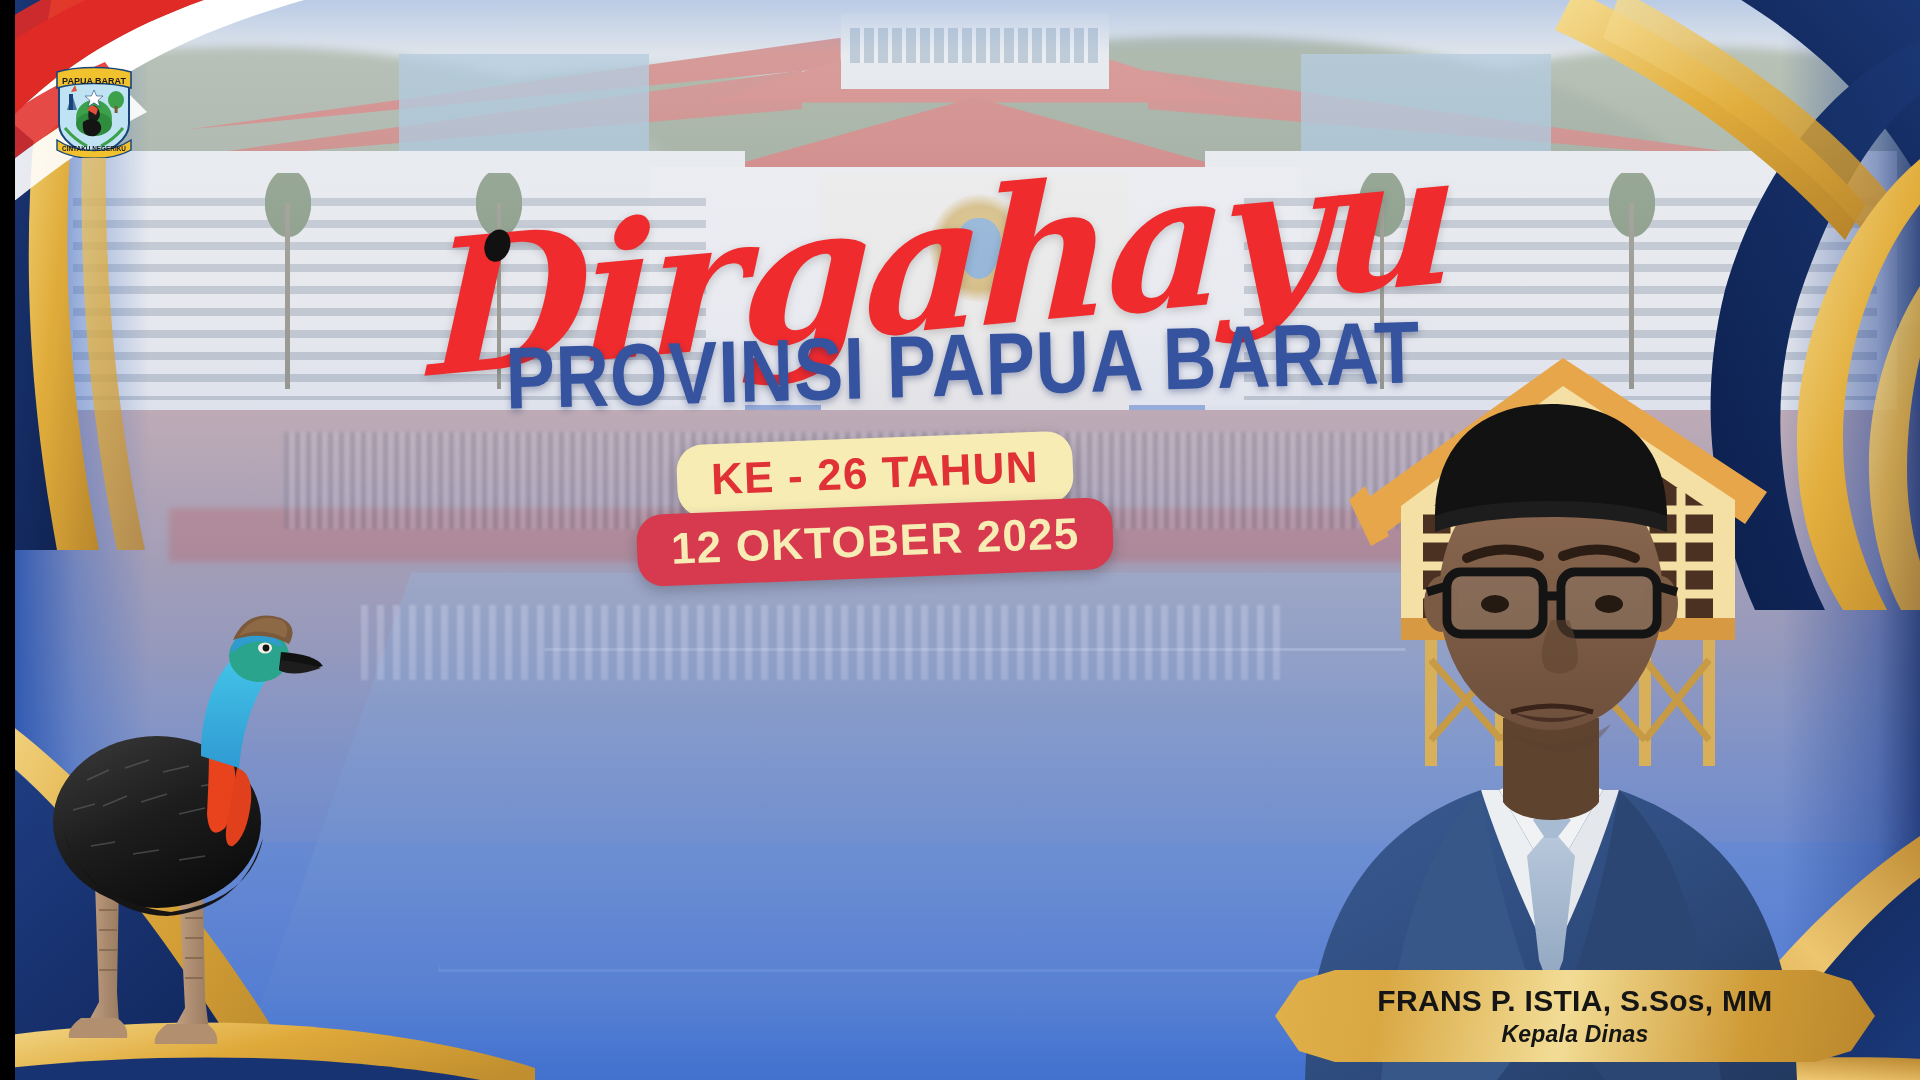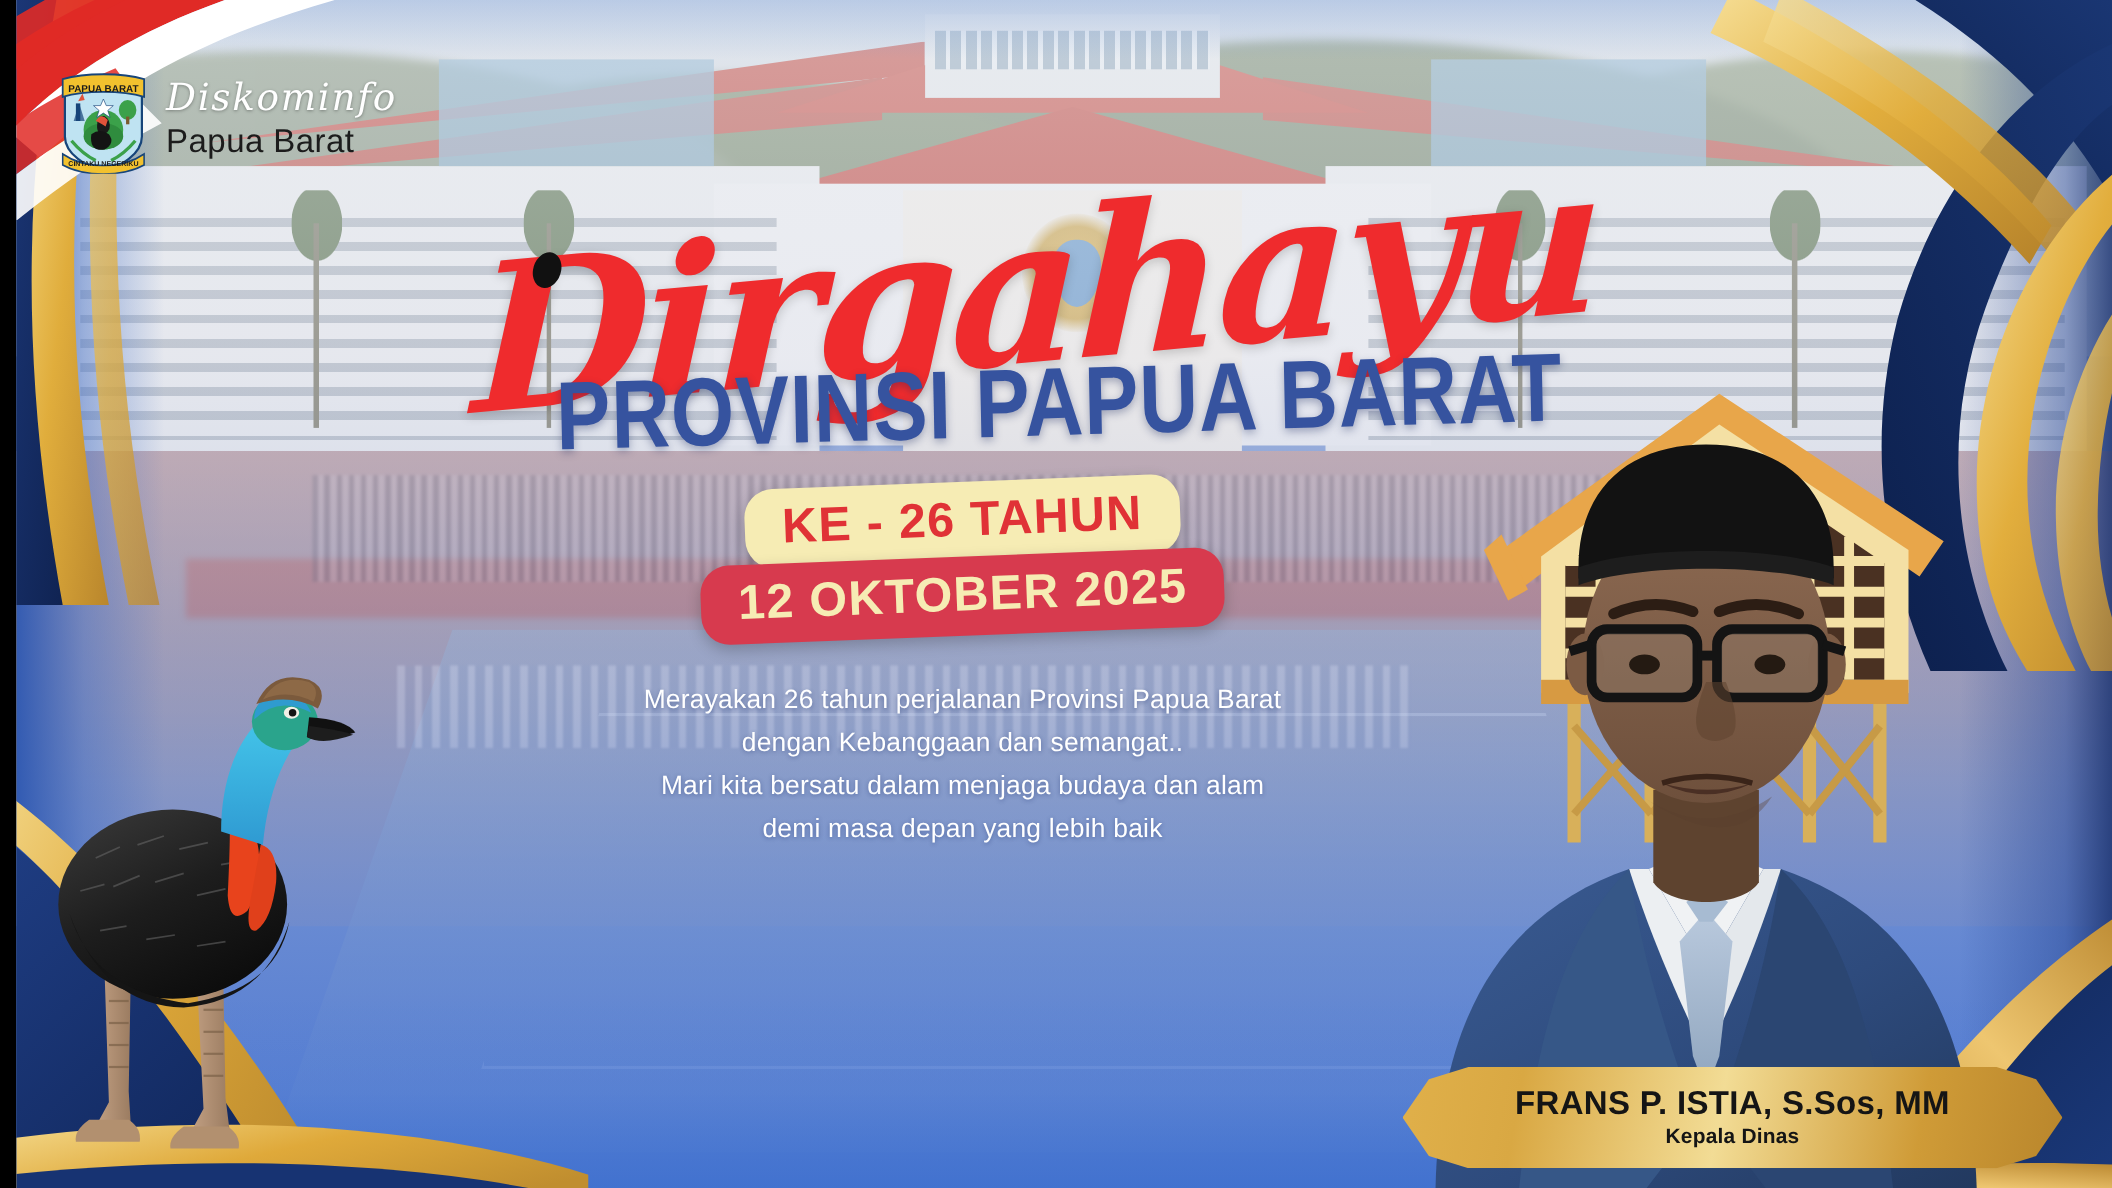--- a/index.html
+++ b/index.html
@@ -188,21 +188,21 @@
     clip-path:polygon(0% 50%, 4% 12%, 10% 0%, 90% 0%, 96% 12%, 100% 50%, 96% 88%, 90% 100%, 10% 100%, 4% 88%);
     display:flex; flex-direction:column; align-items:center; justify-content:center;
     box-shadow:0 6px 18px rgba(0,0,0,.3);
   }
   .plaque .nm{
     font-family:"Liberation Sans", sans-serif; font-weight:700;
     font-size:30px; color:#151515; letter-spacing:.3px; line-height:1.12;text-align:right;
   }
   .plaque .role{
     font-family:"Liberation Sans", sans-serif; font-weight:700;
-    font-size:19px; color:#151515; letter-spacing:.2px; margin-top:3px;
+    font-size:23px; color:#151515; letter-spacing:.2px; margin-top:3px;font-style:italic;
   }
 </style>
 </head>
 <body>
 
 <div class="poster">
 
   <div class="bg-photo">
     <div class="sky"></div>
     <div class="hills"></div>
@@ -349,24 +349,20 @@
         <path d="M18,30 l4,-7 l2,6 z" fill="#e0533a"></path>
         <path d="M14,48 l10,0 l-5,-16 z" fill="#17457a" opacity=".7"></path>
         <path d="M41,28 l2.6,6 h6.4 l-5,4.4 l2,6.4 l-6-4 l-6,4 l2-6.4 l-5-4.4 h6.4 z" fill="#ffffff" stroke="#17457a" stroke-width=".6"></path>
         <ellipse cx="63" cy="38" rx="8" ry="9" fill="#3ba14a"></ellipse>
         <rect x="61.6" y="44" width="3" height="7" fill="#7a5a2e"></rect>
         <path d="M12,66 q10,12 22,18" stroke="#3ba14a" stroke-width="3" fill="none"></path>
         <path d="M70,66 q-10,12 -22,18" stroke="#3ba14a" stroke-width="3" fill="none"></path>
         <path d="M4,78 C24,92 58,92 78,78 L78,88 C58,99 24,99 4,88 Z" fill="#f2c12e" stroke="#17457a" stroke-width="1.4"></path>
         <text x="41" y="89" font-family="Liberation Sans, sans-serif" font-size="6.4" font-weight="700" fill="#1b1b1b" text-anchor="middle">CINTAKU NEGERIKU</text>
       </svg>
-    </div>
-    <div class="logo-text">
-      <div class="l1">Diskominfo</div>
-      <div class="l2">Papua Barat</div>
     </div>
   </div>
 
   <div class="honai">
     <svg viewBox="0 0 520 470" xmlns="http://www.w3.org/2000/svg">
       <path d="M60,200 L258,58 L462,192 L440,224 L258,100 L82,232 Z" fill="#e8a64a"></path>
       <path d="M96,206 L258,86 L430,200 L430,330 L96,330 Z" fill="#f4e0a4"></path>
       <path d="M118,214 L258,110 L408,212 L408,318 L118,318 Z" fill="#4a3122"></path>
       <g stroke="#f4e0a4" stroke-width="9">
         <line x1="150" y1="176" x2="150" y2="318"></line>
@@ -543,26 +539,20 @@
       <span class="dot"></span>
       <span>Dirgahayu</span>
     </div>
     <div class="provinsi">PROVINSI PAPUA BARAT</div>
 
     <div class="badges">
       <div class="badge badge-cream">KE - 26 TAHUN</div>
       <div class="badge badge-red">12 OKTOBER 2025</div>
     </div>
 
-    <div class="blurb">
-      <div>Merayakan 26 tahun perjalanan Provinsi Papua Barat</div>
-      <div>dengan Kebanggaan dan semangat..</div>
-      <div>Mari kita bersatu dalam menjaga budaya dan alam</div>
-      <div>demi masa depan yang lebih baik</div>
-    </div>
   </div>
 
   <div class="plaque">
     <div class="nm">FRANS P. ISTIA, S.Sos, MM</div>
     <div class="role">Kepala Dinas</div>
   </div>
 
 </div>
 
 </body></html>

